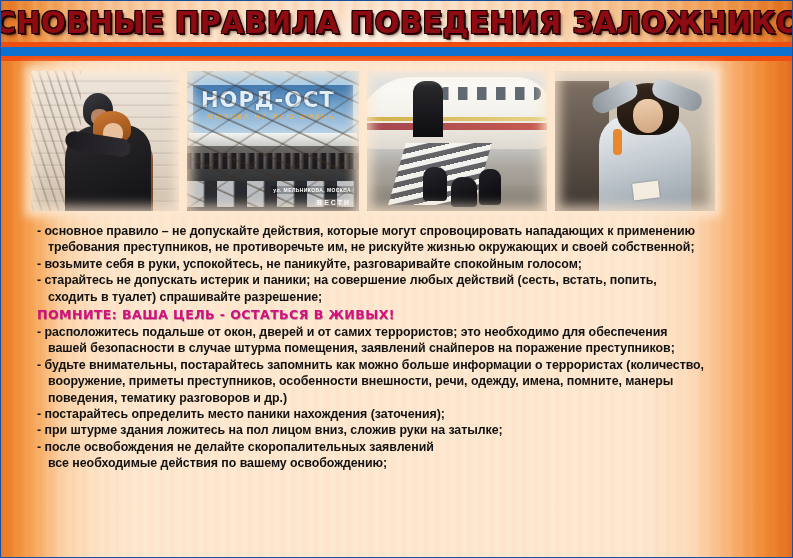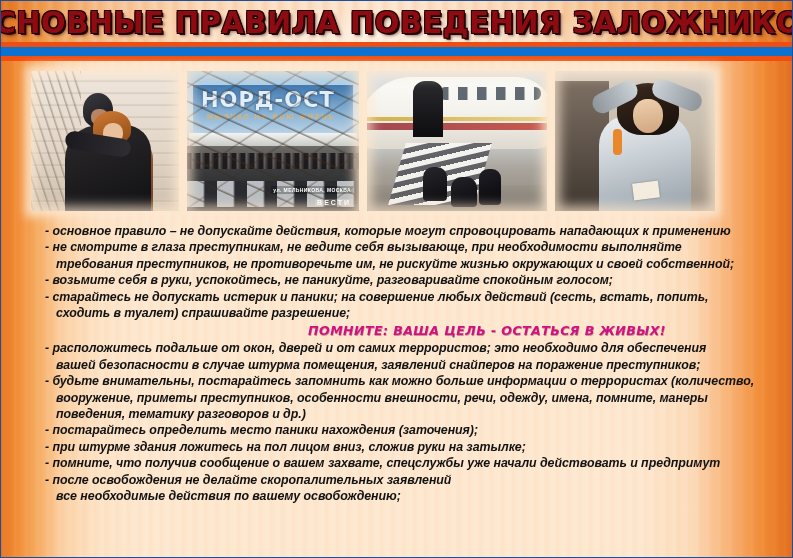--- a/index.html
+++ b/index.html
@@ -240,37 +240,36 @@
     background: linear-gradient(90deg,#cdd4d9,#8d949a);
     border-radius: 10px; transform: rotate(22deg); }
   .p4-badge { position:absolute; left:78px; bottom:12px; width:26px; height:17px;
     background:#f3ecdf; transform: rotate(-7deg); box-shadow:0 0 2px rgba(0,0,0,0.4); }
   .p4-orange { position:absolute; left:58px; top:58px; width:9px; height:26px;
     background:#e8872b; border-radius:4px; }
 
   
   .body-text {
     position: relative;
-    margin: 12px 0 0 16px;
+    margin: 12px 0 0 8px;
     padding: 0 16px 0 28px;
     box-sizing: border-box;
-    font-style: italic;
   }
   .line {
     color: #121212;
     font-family: "Liberation Sans", "DejaVu Sans", sans-serif;
     font-weight: bold;
     font-size: 12.4px;
     line-height: 16.4px;
     white-space: nowrap;
     letter-spacing: -0.05px;
   }
   .line.cont { padding-left: 11px; }
   .highlight {
-    text-align: right;
+    text-align: left;
     color: #d2117f;
     font-family: "DejaVu Sans", "Liberation Sans", sans-serif;
     font-weight: bold;
     font-size: 12.6px;
     line-height: 19px;
     letter-spacing: 0.4px;
     padding-right: 110px;
     text-shadow: 0.5px 0.5px 0 rgba(90,0,55,0.35);
   }
 </style>
@@ -342,21 +341,20 @@
       <div class="p4-armR"></div>
       <div class="p4-badge"></div>
     </div>
 
   </div>
 
   <div class="body-text">
 
     <div class="line">- основное правило – не допускайте действия,   которые могут спровоцировать нападающих к применению</div>
 
-    <div class="line">- не смотрите в глаза преступникам,  не ведите себя вызывающе,  при необходимости  выполняйте</div>
     <div class="line cont">требования преступников, не противоречьте им, не рискуйте жизнью окружающих и своей собственной;</div>
 
     <div class="line">- возьмите себя в руки, успокойтесь, не паникуйте, разговаривайте спокойным голосом;</div>
 
     <div class="line">- старайтесь не допускать истерик и паники;  на совершение любых действий (сесть, встать, попить,</div>
     <div class="line cont">сходить в туалет) спрашивайте разрешение;</div>
 
 
     <div class="highlight">ПОМНИТЕ:  ВАША ЦЕЛЬ - ОСТАТЬСЯ В ЖИВЫХ!</div>
 
@@ -364,20 +362,19 @@
     <div class="line cont">вашей безопасности в случае штурма помещения, заявлений снайперов на поражение преступников;</div>
 
     <div class="line">- будьте внимательны, постарайтесь запомнить как можно больше информации о террористах (количество,</div>
     <div class="line cont">вооружение, приметы преступников, особенности внешности, речи, одежду, имена, помните, манеры</div>
     <div class="line cont">поведения, тематику разговоров и др.)</div>
 
     <div class="line">- постарайтесь определить место паники нахождения (заточения);</div>
 
     <div class="line">- при штурме здания ложитесь на пол лицом вниз, сложив  руки на затылке;</div>
 
-    <div class="line">- помните, что получив сообщение о вашем захвате, спецслужбы уже начали действовать и предпримут</div>
     <div class="line">- после освобождения не делайте скоропалительных заявлений</div>
 
     <div class="line cont">все необходимые действия по вашему освобождению;</div>
 
   </div>
 
 </div>
 
 </body></html>

